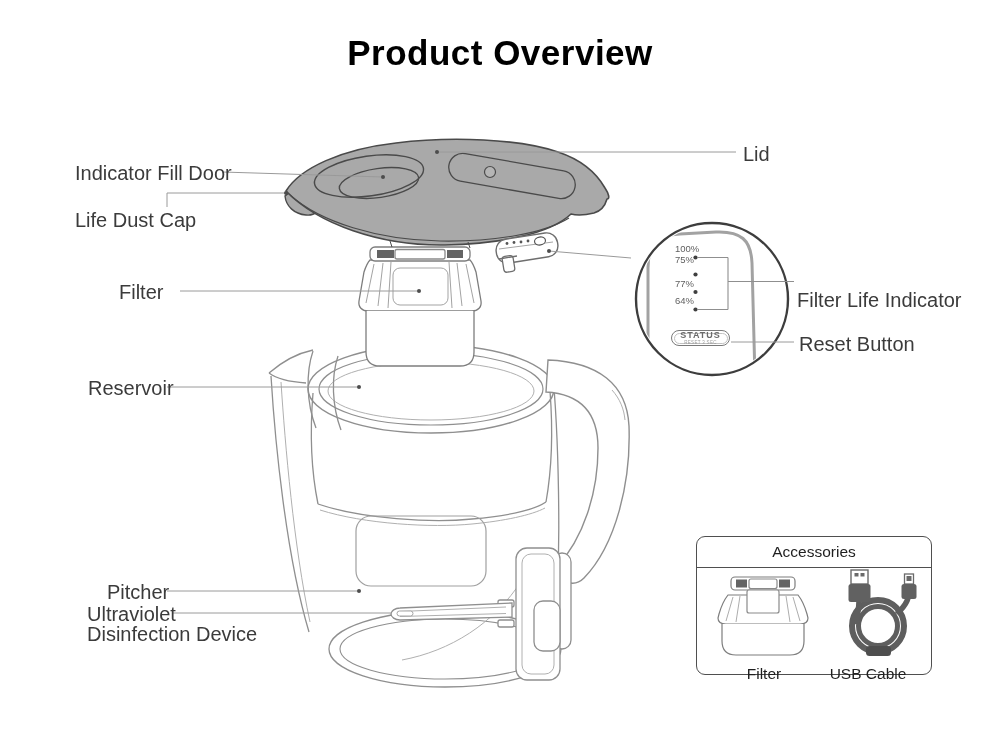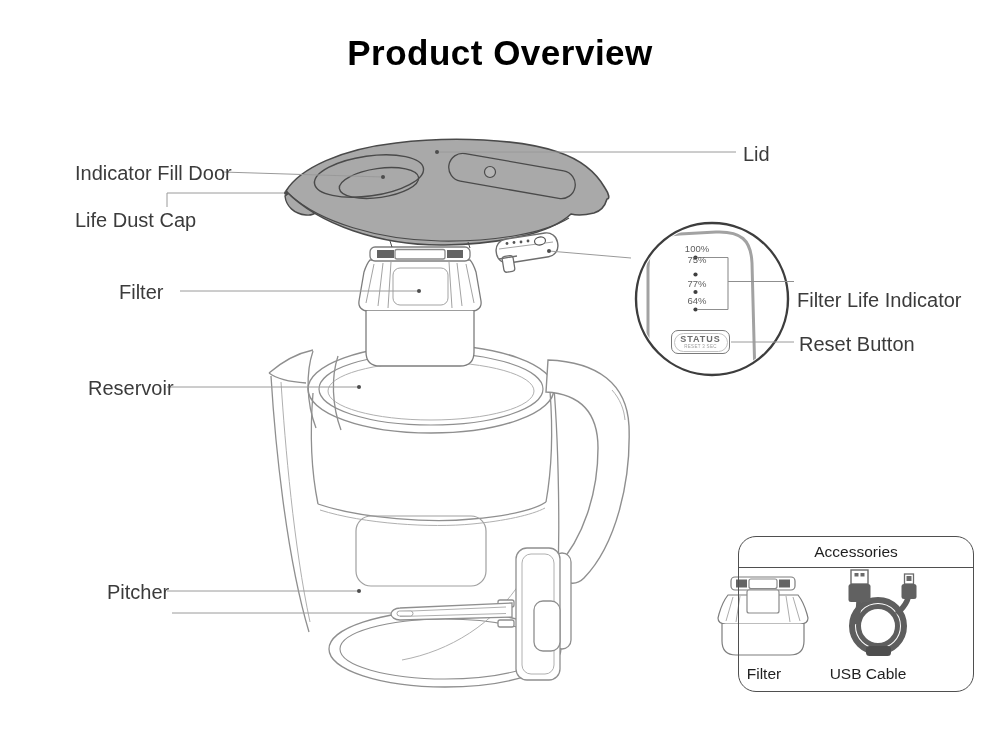--- a/index.html
+++ b/index.html
@@ -2,29 +2,29 @@
 <html><head>
 <meta charset="utf-8">
 <style>
   html,body{margin:0;padding:0;background:#fff;}
   .stage{position:relative;width:1000px;height:732px;background:#ffffff;overflow:hidden;
          font-family:"Liberation Sans", sans-serif;}
   .title{position:absolute;left:0;top:33px;width:1000px;text-align:center;
          font-size:35px;font-weight:700;color:#000000;letter-spacing:.5px;}
   svg.diagram{position:absolute;left:0;top:0;pointer-events:none;}
   .lbl{position:absolute;font-size:20px;color:#3b3b3b;white-space:nowrap;line-height:20px;}
-  .pct{position:absolute;width:44px;text-align:center;font-size:9.5px;color:#5f5f5f;line-height:11px;}
-  .status-btn{position:absolute;left:671px;top:330px;width:59px;height:24px;border:1.6px solid #7a7a7a;
-              border-radius:7px;box-sizing:border-box;display:flex;flex-direction:column;
+  .pct{position:absolute;width:44px;font-size:9.5px;color:#5f5f5f;line-height:11px;}
+  .status-btn{position:absolute;left:671px;top:330px;width:59px;height:16px;border:1.6px solid #7a7a7a;
+              border-radius:12px;box-sizing:border-box;display:flex;flex-direction:column;
               align-items:center;justify-content:center;background:#fff;}
   .status-btn .inner{position:absolute;inset:1.5px;border:1px solid #c2c2c2;border-radius:10px;}
   .status-main{font-size:9px;font-weight:700;color:#6b6b6b;letter-spacing:1px;line-height:9px;z-index:1;}
   .status-sub{font-size:4.5px;color:#9b9b9b;letter-spacing:.3px;line-height:5px;z-index:1;}
-  .acc-box{position:absolute;left:738px;top:536px;width:236px;height:156px;border:1.6px solid #4f4f4f;
-           border-radius:18px;box-sizing:border-box;background:transparent;}
+  .acc-box{position:absolute;left:696px;top:536px;width:236px;height:139px;border:1.6px solid #4f4f4f;
+           border-radius:9px;box-sizing:border-box;background:transparent;}
   .acc-head{height:30px;line-height:30px;text-align:center;font-size:15.5px;color:#1f1f1f;
             border-bottom:1.3px solid #4f4f4f;}
   .acc-lbl{position:absolute;font-size:15.5px;color:#1f1f1f;text-align:center;}
 </style>
 </head>
 <body>
 
 <div class="stage">
 
   <div class="title">Product Overview</div>
@@ -195,20 +195,24 @@
         <circle cx="549" cy="251" r="2"></circle>
       </g>
     </g>
   </svg>
 
   <div class="lbl" style="left:75px;top:163px">Indicator Fill Door</div>
   <div class="lbl" style="left:75px;top:210px">Life Dust Cap</div>
   <div class="lbl" style="left:119px;top:282px">Filter</div>
   <div class="lbl" style="left:88px;top:378px">Reservoir</div>
   <div class="lbl" style="left:107px;top:582px">Pitcher</div>
+  <div class="lbl" style="left:87px;top:604px">
+    <span style="display:block">Ultraviolet</span>
+    <span style="display:block">Disinfection Device</span>
+  </div>
   <div class="lbl" style="left:743px;top:144px">Lid</div>
   <div class="lbl" style="left:797px;top:290px">Filter Life Indicator</div>
   <div class="lbl" style="left:799px;top:334px">Reset Button</div>
 
   <div class="pct" style="left:675px;top:243px">100%</div>
   <div class="pct" style="left:675px;top:254px">75%</div>
   <div class="pct" style="left:675px;top:277.5px">77%</div>
   <div class="pct" style="left:675px;top:294.5px">64%</div>
 
   <div class="status-btn">

